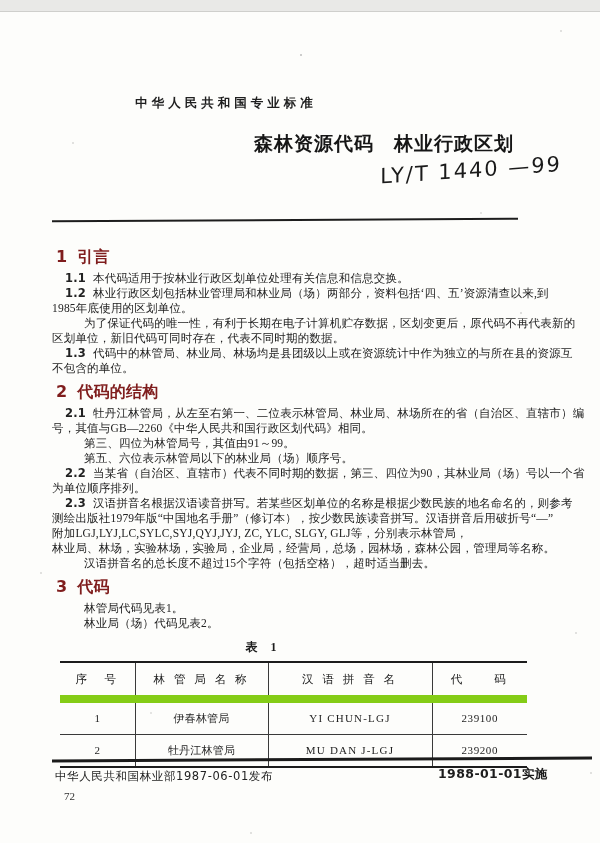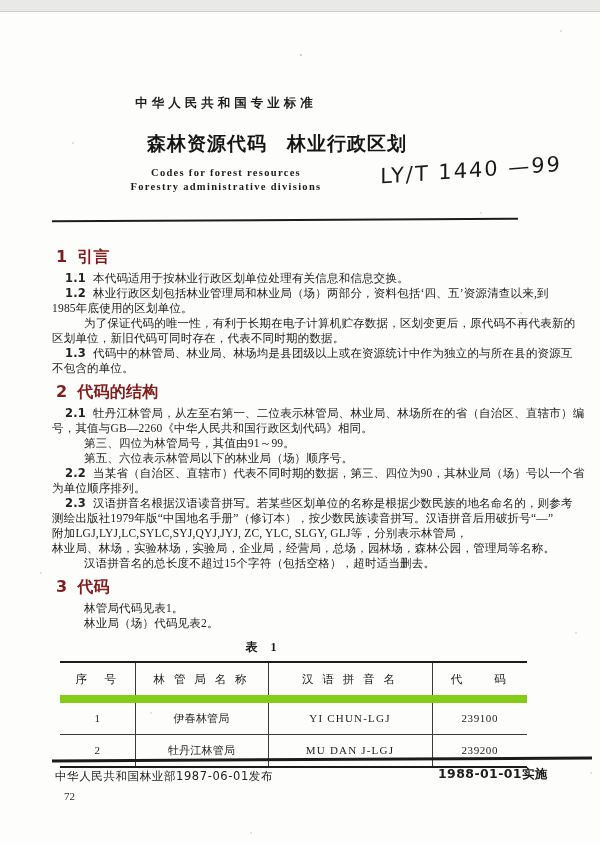--- a/index.html
+++ b/index.html
@@ -10,21 +10,21 @@
     outline:1px solid #cfcfcc;
   }
   
   .std-label{
     position:absolute;top:83px;left:0;width:452px;text-align:center;
     font-family:"DejaVu Sans","Liberation Sans",sans-serif;
     font-weight:bold;font-size:12.5px;letter-spacing:4px;color:#1f1f1f;
     white-space:nowrap;
   }
   .doc-title{
-    position:absolute;top:119px;left:0;width:458px;text-align:center;
+    position:absolute;top:119px;left:8px;width:458px;text-align:right;
     font-family:"DejaVu Sans","Liberation Sans",sans-serif;
     font-weight:bold;font-size:19px;letter-spacing:1px;color:#161616;
     white-space:nowrap;
     padding-left:48px;
   }
   .subtitle{
     position:absolute;top:154px;left:0;width:452px;text-align:center;
     font-weight:bold;font-size:10.5px;letter-spacing:1.3px;line-height:14px;
     color:#1c1c1c;
   }
@@ -116,24 +116,20 @@
 <body>
 
 <div class="page">
 
   <div class="speckles"></div>
 
   <div class="std-label">中华人民共和国专业标准</div>
 
   <div class="doc-title">森林资源代码　林业行政区划</div>
 
-  <div class="subtitle">
-    <div>Codes for forest resources</div>
-    <div>Forestry administrative divisions</div>
-  </div>
 
   <div class="std-no">LY/T 1440 —99</div>
 
   <div class="top-rule"></div>
 
   <div class="content">
     <div id="body-lines">
         <div class="line heading"><b class="num">1</b><span>引言</span></div>
         <div class="line clause"><b class="num">1.1</b><span>本代码适用于按林业行政区划单位处理有关信息和信息交换。</span></div>
         <div class="line clause"><b class="num">1.2</b><span>林业行政区划包括林业管理局和林业局（场）两部分，资料包括‘四、五’资源清查以来,到</span></div>

